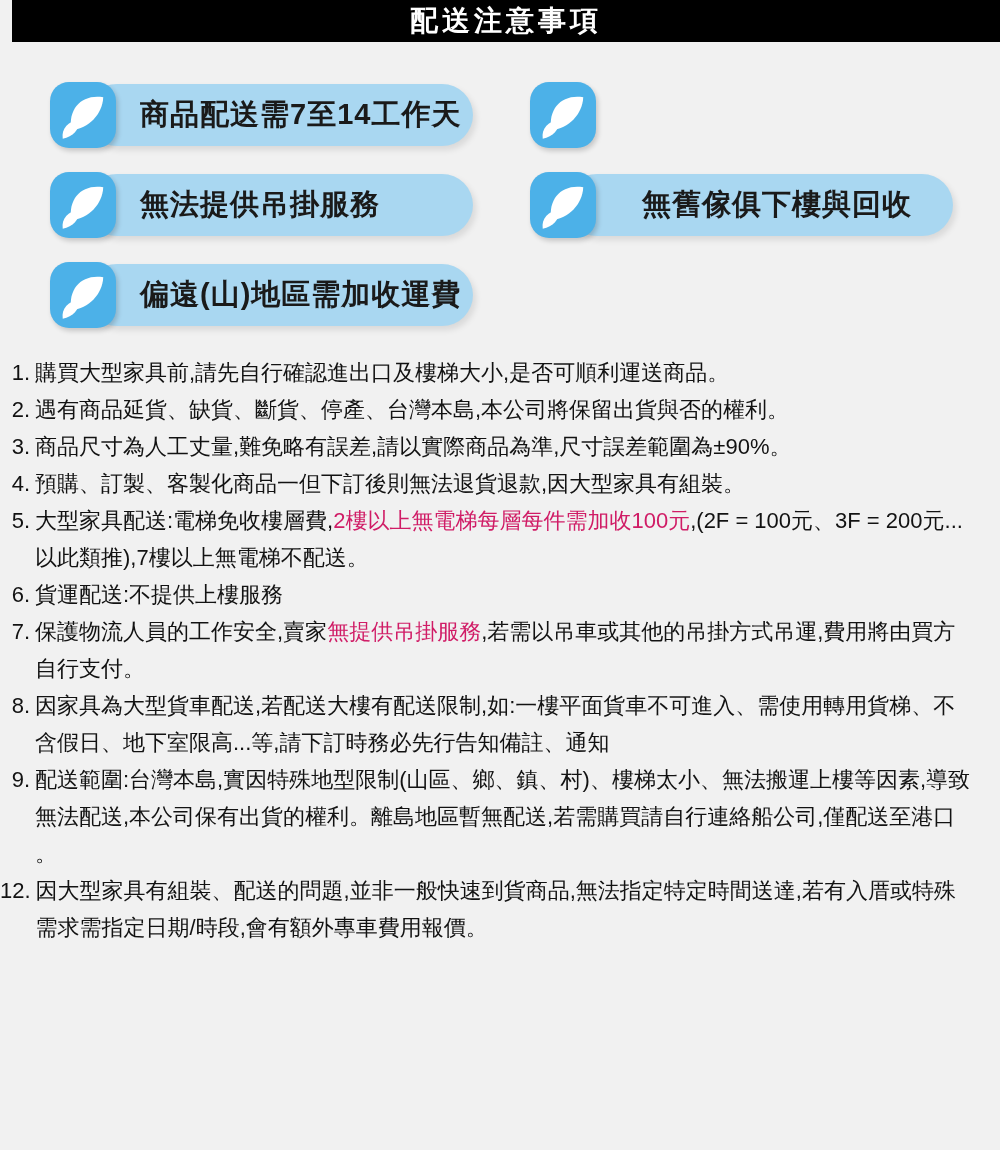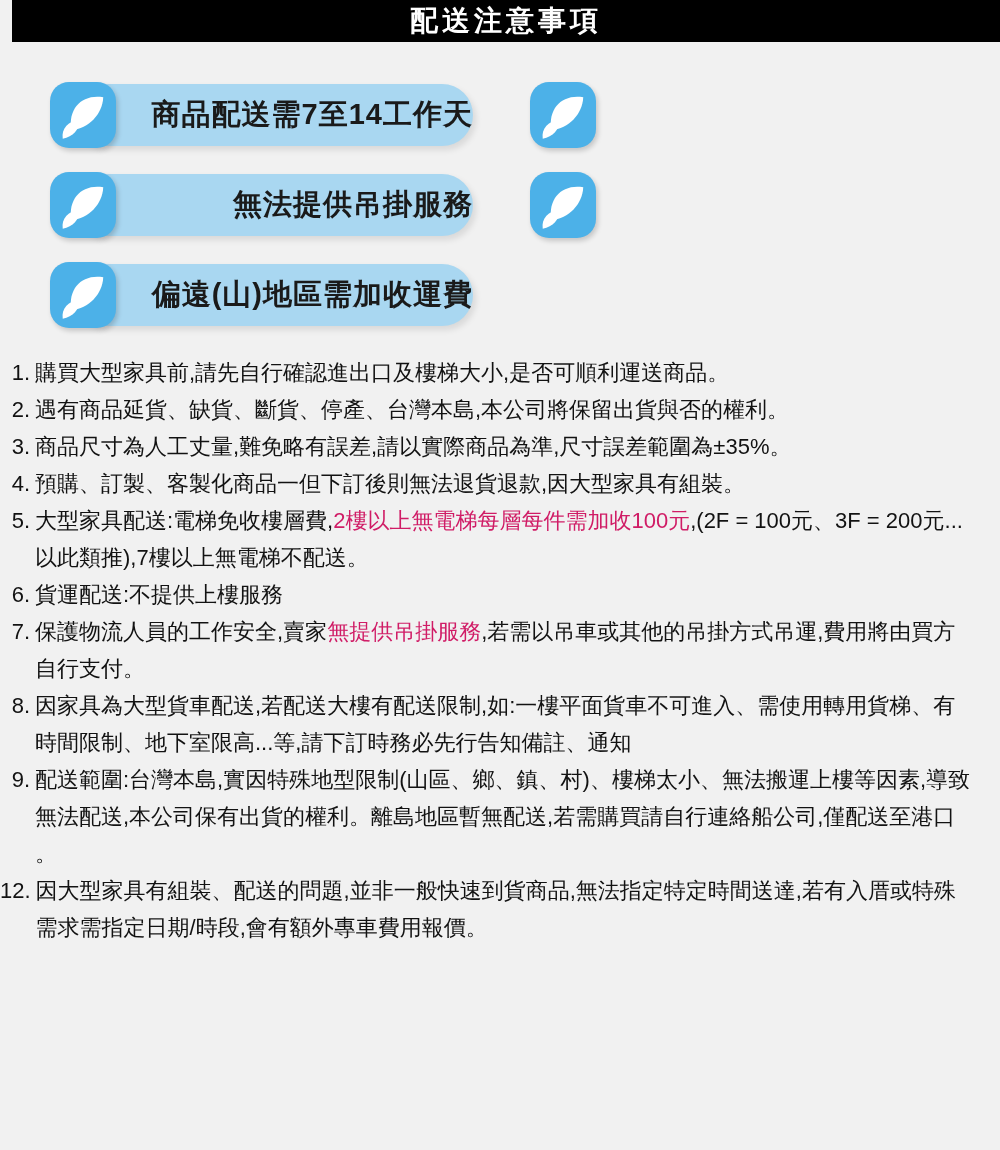--- a/index.html
+++ b/index.html
@@ -32,29 +32,28 @@
     position:absolute;left:0;top:0;
     width:66px;height:66px;
     background:var(--icon-bg,#4cb1e8);
     border-radius:19px;
     box-shadow:2px 3px 5px rgba(0,0,0,0.18);
     display:flex;align-items:center;justify-content:center;
     z-index:2;
   }
   .badge-icon svg{width:54px;height:54px;}
   .pill{
-    position:absolute;left:24px;right:0;top:2px;height:62px;
+    position:absolute;left:36px;right:0;top:2px;height:62px;
     background:var(--pill-bg,#a9d7f1);
     border-radius:31px;
     box-shadow:3px 4px 6px rgba(0,0,0,0.10);
     display:flex;align-items:center;
     padding-left:54px;
     box-sizing:border-box;
     z-index:1;
-    justify-content:flex-end;
   }
   .badge:nth-child(even) .pill{padding-left:76px;}
   .pill-label{
     font-size:29px;font-weight:700;color:#1a1a1a;letter-spacing:1px;
     white-space:nowrap;
   }
   
   .notes{
     margin:26px 28px 0 0;
     font-size:22px;
@@ -115,20 +114,23 @@
       <span class="pill-label">無法提供吊掛服務</span>
     </span>
   </div>
   <div class="badge">
     <span class="badge-icon">
       <svg viewBox="0 0 64 64">
           <path d="M18 50 C14 24 31 7 56 11 C55 31 39 48 18 50 Z" fill="#fff"></path>
           <path d="M28 38 C28 49 20 58 8 60 C6 48 15 39 28 38 Z" fill="#fff"></path>
         </svg>
     </span>
+    <span class="pill">
+      <span class="pill-label">無舊傢俱下樓與回收</span>
+    </span>
   </div>
   <div class="badge">
     <span class="badge-icon">
       <svg viewBox="0 0 64 64">
           <path d="M18 50 C14 24 31 7 56 11 C55 31 39 48 18 50 Z" fill="#fff"></path>
           <path d="M28 38 C28 49 20 58 8 60 C6 48 15 39 28 38 Z" fill="#fff"></path>
         </svg>
     </span>
     <span class="pill">
       <span class="pill-label">偏遠(山)地區需加收運費</span>
@@ -140,41 +142,41 @@
     <div class="note">
       <span class="num">1.</span>
       <span class="body"><span>購買大型家具前,請先自行確認進出口及樓梯大小,是否可順利運送商品。</span></span>
     </div>
     <div class="note">
       <span class="num">2.</span>
       <span class="body"><span>遇有商品延貨、缺貨、斷貨、停產、台灣本島,本公司將保留出貨與否的權利。</span></span>
     </div>
     <div class="note">
       <span class="num">3.</span>
-      <span class="body"><span>商品尺寸為人工丈量,難免略有誤差,請以實際商品為準,尺寸誤差範圍為±35%。</span></span>
+      <span class="body"><span>商品尺寸為人工丈量,難免略有誤差,請以實際商品為準,尺寸誤差範圍為±90%。</span></span>
     </div>
     <div class="note">
       <span class="num">4.</span>
       <span class="body"><span>預購、訂製、客製化商品一但下訂後則無法退貨退款,因大型家具有組裝。</span></span>
     </div>
     <div class="note">
       <span class="num">5.</span>
       <span class="body"><span>大型家具配送:電梯免收樓層費,</span><span class="hl">2樓以上無電梯每層每件需加收100元</span><span>,(2F = 100元、3F = 200元...以此類推),7樓以上無電梯不配送。</span></span>
     </div>
     <div class="note">
       <span class="num">6.</span>
       <span class="body"><span>貨運配送:不提供上樓服務</span></span>
     </div>
     <div class="note">
       <span class="num">7.</span>
       <span class="body"><span>保護物流人員的工作安全,賣家</span><span class="hl">無提供吊掛服務</span><span>,若需以吊車或其他的吊掛方式吊運,費用將由買方自行支付。</span></span>
     </div>
     <div class="note">
       <span class="num">8.</span>
-      <span class="body"><span>因家具為大型貨車配送,若配送大樓有配送限制,如:一樓平面貨車不可進入、需使用轉用貨梯、有時間限制、地下室限高...等,請下訂時務必先行告知備註、通知</span></span>
+      <span class="body"><span>因家具為大型貨車配送,若配送大樓有配送限制,如:一樓平面貨車不可進入、需使用轉用貨梯、不含假日、地下室限高...等,請下訂時務必先行告知備註、通知</span></span>
     </div>
     <div class="note">
       <span class="num">9.</span>
       <span class="body"><span>配送範圍:台灣本島,實因特殊地型限制(山區、鄉、鎮、村)、樓梯太小、無法搬運上樓等因素,導致無法配送,本公司保有出貨的權利。離島地區暫無配送,若需購買請自行連絡船公司,僅配送至港口。</span></span>
     </div>
     <div class="note">
       <span class="num">12.</span>
       <span class="body"><span>因大型家具有組裝、配送的問題,並非一般快速到貨商品,無法指定特定時間送達,若有入厝或特殊需求需指定日期/時段,會有額外專車費用報價。</span></span>
     </div>
   </div>

